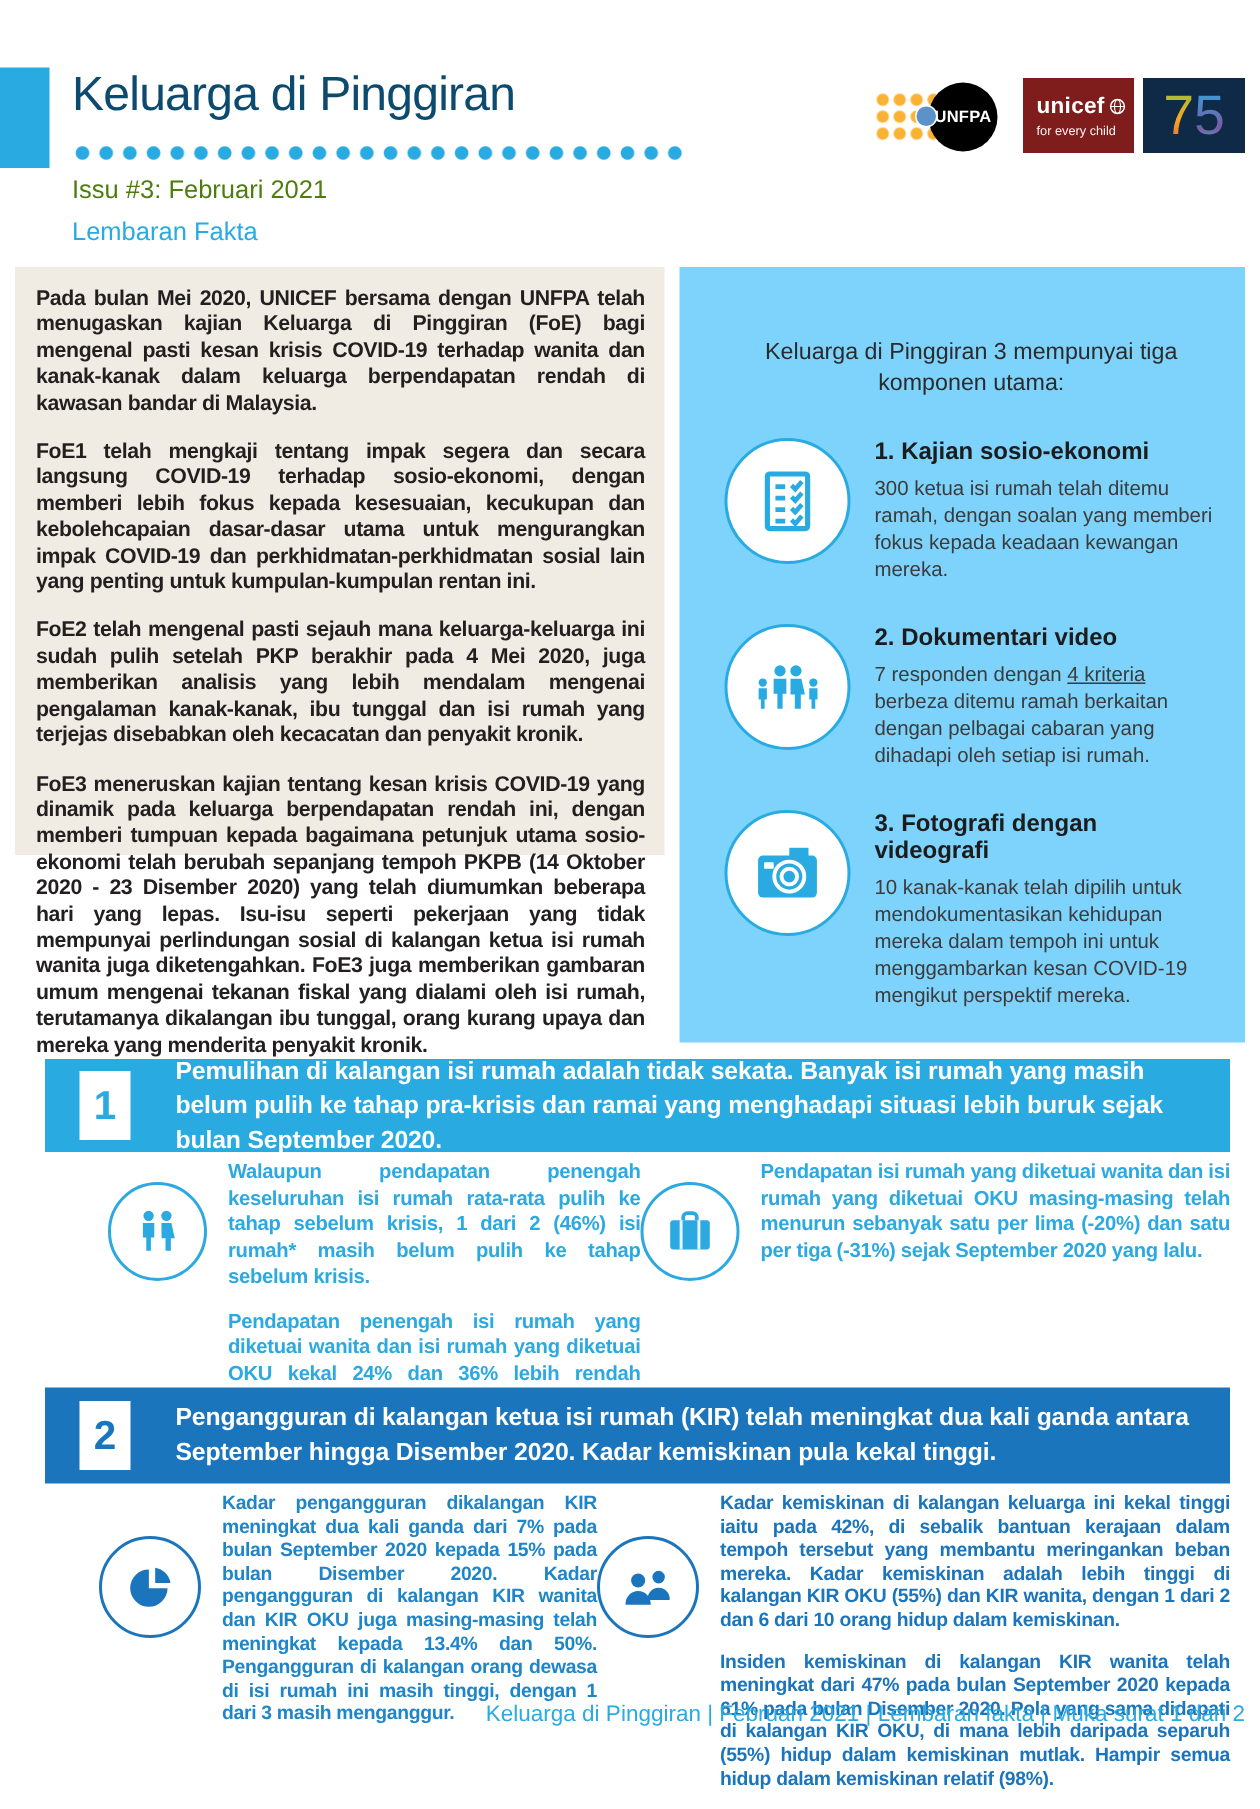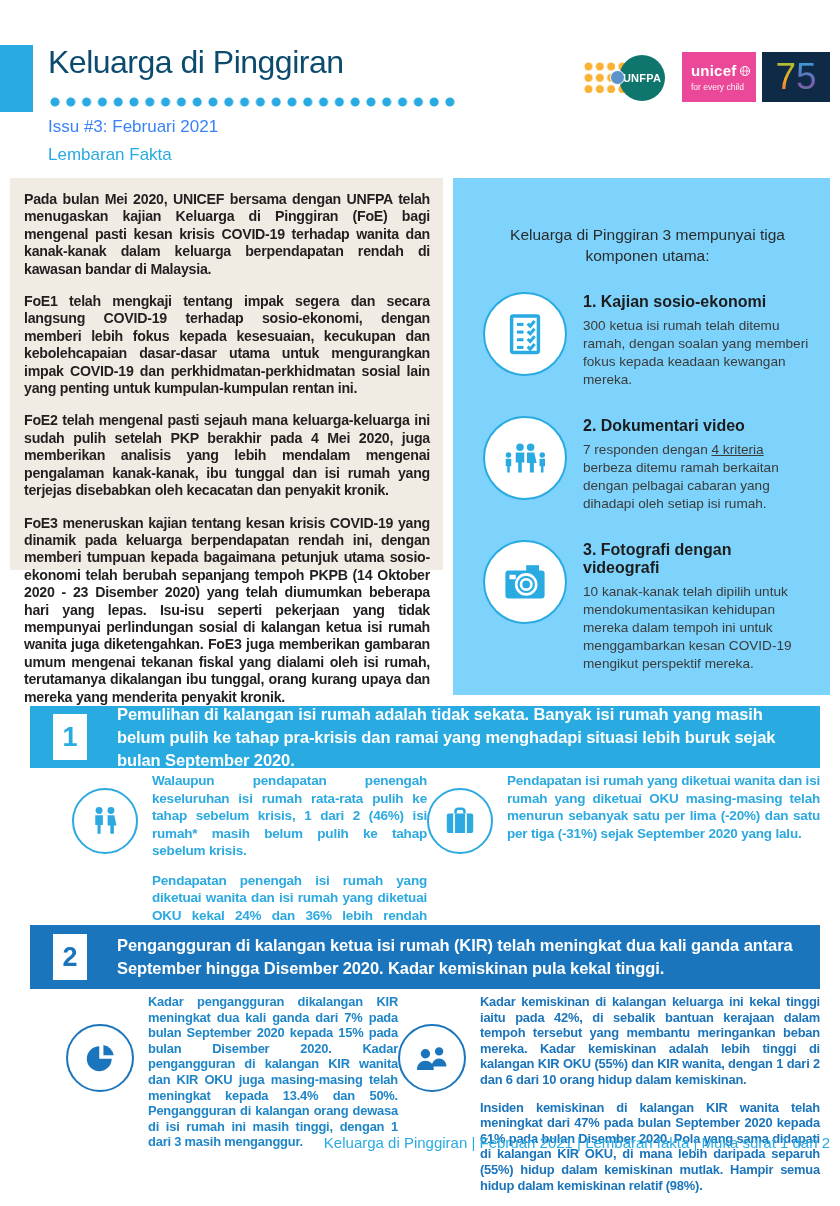--- a/index.html
+++ b/index.html
@@ -6,34 +6,34 @@
   .page{position:relative;width:840px;height:1206px;background:#ffffff;overflow:hidden;
         font-family:"Liberation Sans",sans-serif;}
 
   
   .corner-bar{position:absolute;left:0;top:45px;width:33px;height:67px;background:#29ABE2;}
   .page-title{position:absolute;left:48px;top:44px;font-size:32px;font-weight:400;
               color:#0c4a6e;letter-spacing:-0.5px;}
   .title-dots{position:absolute;left:50px;top:96px;width:410px;height:12px;
               background-image:radial-gradient(circle at 5px 6px,#29ABE2 4.1px,transparent 4.9px);
               background-size:15.8px 12px;background-repeat:repeat-x;}
-  .issue-line{position:absolute;left:48px;top:117px;font-size:17px;color:#3b82f6;}
+  .issue-line{position:absolute;left:48px;top:117px;font-size:17px;color:#4d7c0f;}
   .subtitle-line{position:absolute;left:48px;top:145px;font-size:17px;color:#29ABE2;}
 
   
   .logo-unfpa{position:absolute;left:583px;top:50px;width:95px;height:56px;}
   .unfpa-dots{position:absolute;left:0;top:11px;width:45px;height:34px;
               background-image:radial-gradient(circle at 5.5px 5.5px,#F9B233 3.7px,transparent 4.4px);
               background-size:11.3px 11.3px;}
   .unfpa-circle{position:absolute;left:36px;top:5px;width:46px;height:46px;border-radius:50%;
-                background:#0f766e;display:flex;align-items:center;justify-content:center;}
+                background:#000000;display:flex;align-items:center;justify-content:center;}
   .unfpa-circle span{color:#fff;font-size:11px;font-weight:700;letter-spacing:0.2px;}
   .unfpa-globe{position:absolute;left:27px;top:20px;width:15px;height:15px;border-radius:50%;
                background:#5B92C8;border:1px solid #fff;box-sizing:border-box;}
-  .logo-unicef{position:absolute;left:682px;top:52px;width:74px;height:50px;background:#ec4899;
+  .logo-unicef{position:absolute;left:682px;top:52px;width:74px;height:50px;background:#7f1d1d;
                color:#fff;display:flex;flex-direction:column;justify-content:center;padding-left:9px;box-sizing:border-box;}
   .unicef-name{font-size:15px;font-weight:700;letter-spacing:0.2px;display:flex;align-items:center;gap:3px;}
   .unicef-tag{font-size:8.5px;margin-top:3px;opacity:0.95;}
   .logo-75{position:absolute;left:762px;top:52px;width:68px;height:50px;background:#0E2A47;
            display:flex;align-items:center;justify-content:center;}
   .logo-75 .d7{font-size:37px;font-weight:400;background:linear-gradient(180deg,#8DC63F,#F5A81C 55%,#E05C5C);
                -webkit-background-clip:text;background-clip:text;color:transparent;}
   .logo-75 .d5{font-size:37px;font-weight:400;background:linear-gradient(180deg,#29ABE2,#7B5AA6 70%,#36C3B0);
                -webkit-background-clip:text;background-clip:text;color:transparent;}
 

